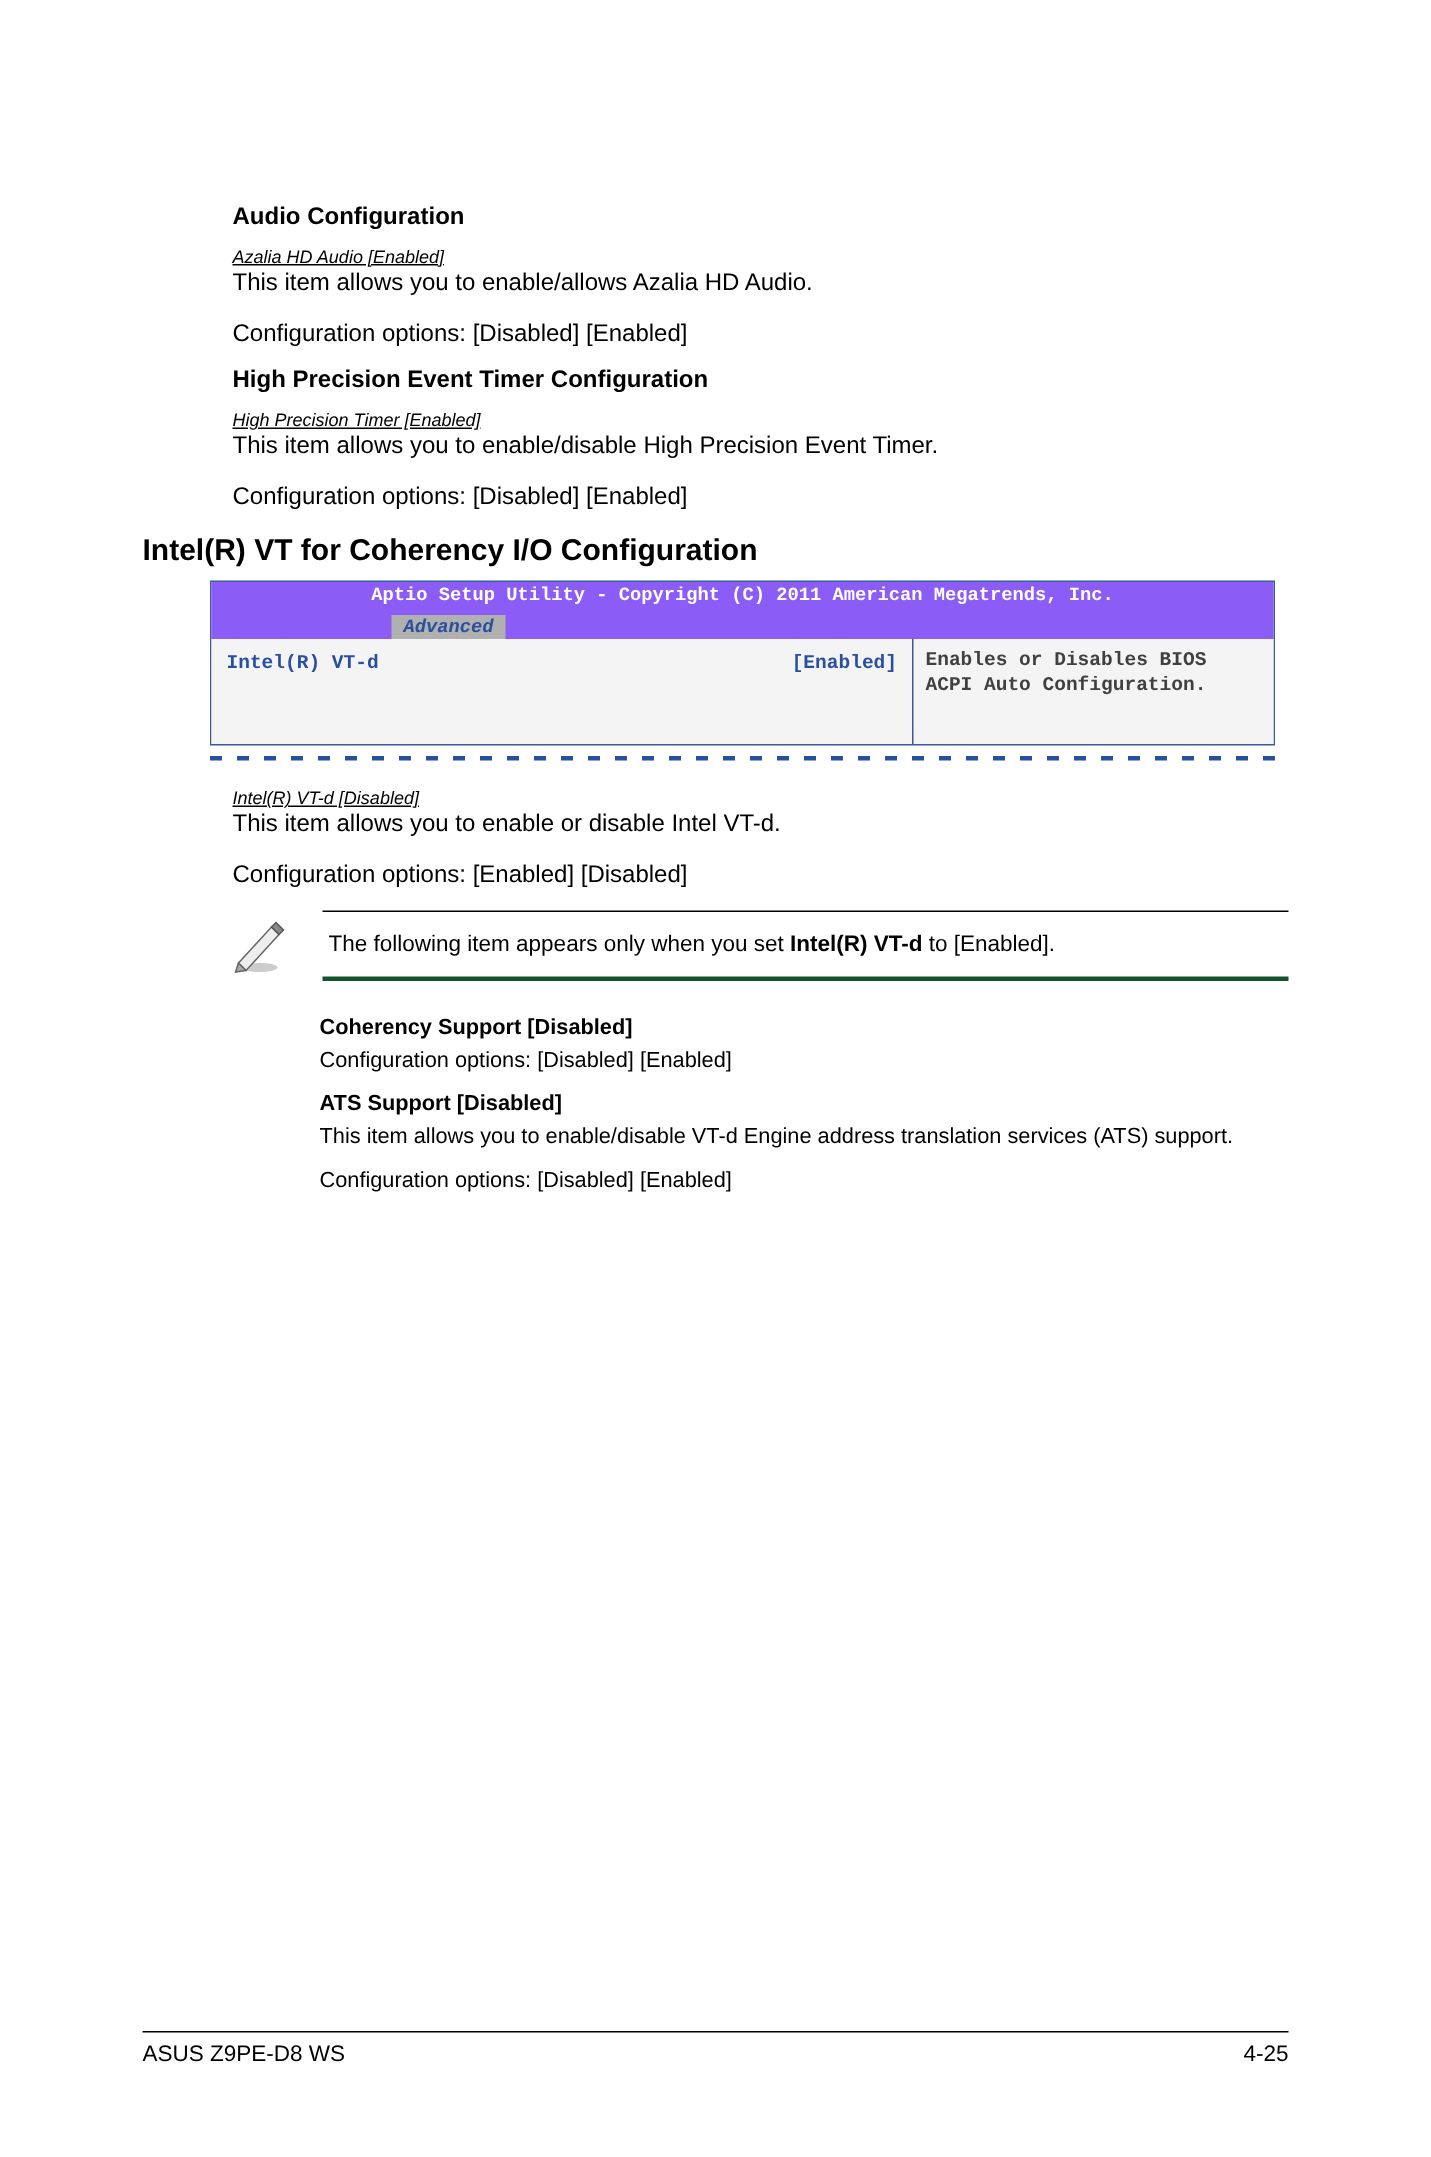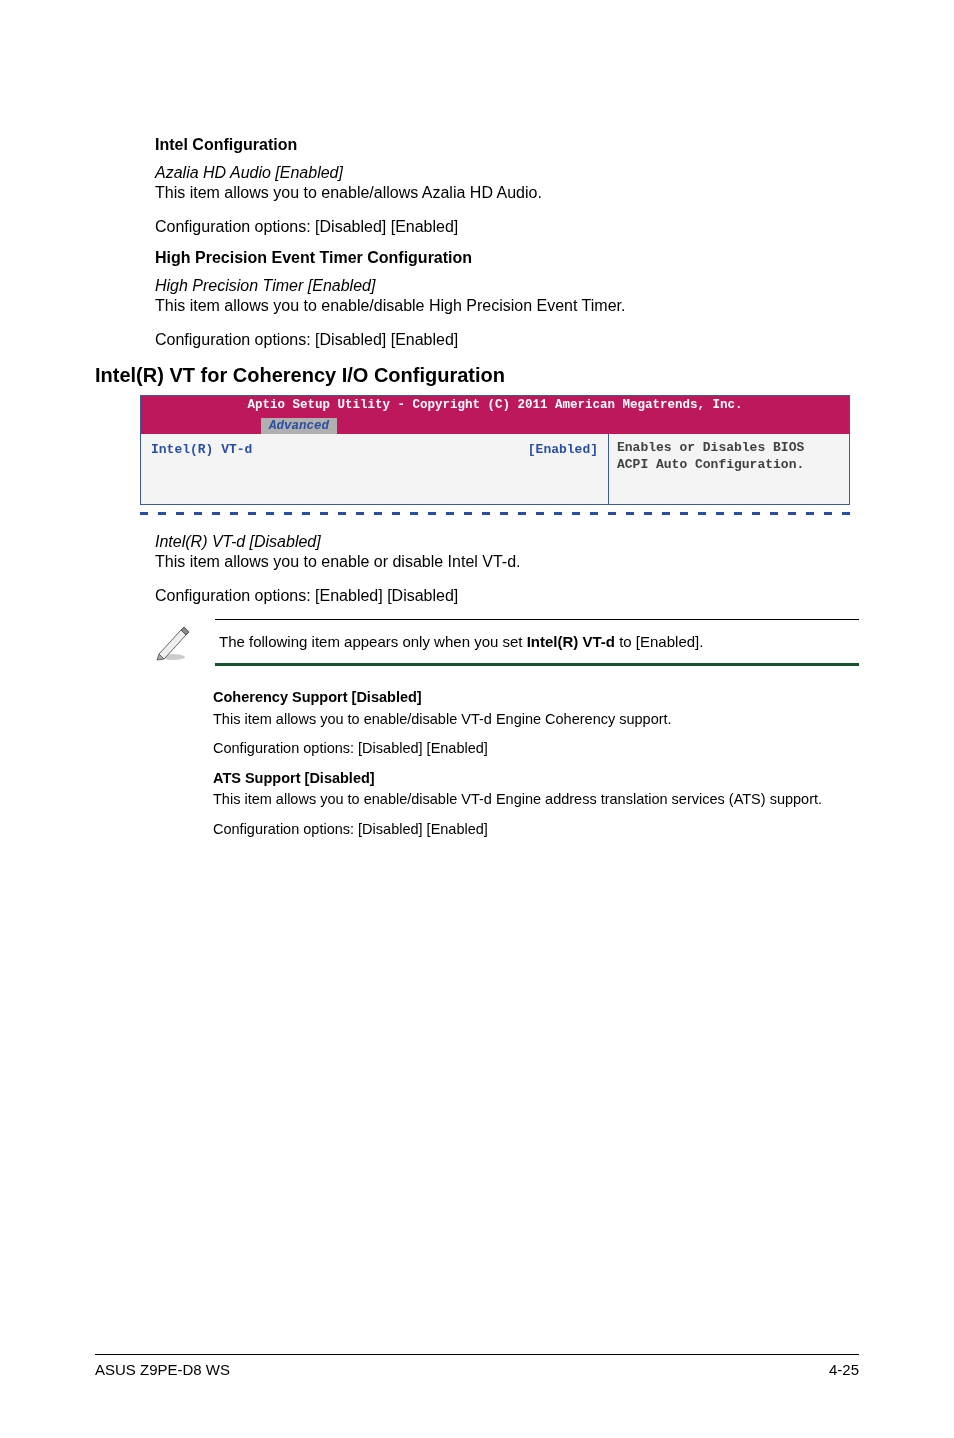--- a/index.html
+++ b/index.html
@@ -18,22 +18,23 @@
     font-weight: bold;
     margin: 6px 0 10px 0;
     padding-left: 60px;
   }
   .h-sub2 {
     font-size: 14.5px;
     font-weight: bold;
     margin: 4px 0 2px 0;
   }
   .p-link {
-    font-size: 16px;
+    font-size: 12px;
     font-style: italic;
+    text-decoration: underline;
     padding-left: 60px;
     margin-top: 4px;
   }
   .p-body {
     font-size: 16px;
     padding-left: 60px;
     line-height: 1.35;
     margin-bottom: 12px;
   }
   .h-section {
@@ -44,21 +45,21 @@
   .bios-box {
     margin-left: 45px;
     width: 710px;
     border: 1px solid #3a5a9a;
     font-family: "Courier New", monospace;
     font-size: 13px;
     margin-bottom: 10px;
     position: relative;
   }
   .bios-header {
-    background: #be185d;
+    background: #8b5cf6;
     color: #fff;
     font-weight: bold;
     position: relative;
     height: 38px;
   }
   .bios-title {
     text-align: center;
     font-size: 12.5px;
     padding-top: 2px;
   }
@@ -136,21 +137,21 @@
     padding-top: 6px;
     display: flex;
     justify-content: space-between;
     font-size: 15px;
     gap: 18px;
   }
 </style>
 </head>
 <body>
 
-<div class="h-sub">Intel Configuration</div>
+<div class="h-sub">Audio Configuration</div>
 <div class="p-link">Azalia HD Audio [Enabled]</div>
 <div class="p-body">This item allows you to enable/allows Azalia HD Audio.</div>
 <div class="p-body">Configuration options: [Disabled] [Enabled]</div>
 
 <div class="h-sub">High Precision Event Timer Configuration</div>
 <div class="p-link">High Precision Timer [Enabled]</div>
 <div class="p-body">This item allows you to enable/disable High Precision Event Timer.</div>
 <div class="p-body">Configuration options: [Disabled] [Enabled]</div>
 
 <div class="h-section">Intel(R) VT for Coherency I/O Configuration</div>
@@ -183,21 +184,20 @@
       <path d="M6 32 L11 37 L4 38 Z" fill="#aaa" stroke="#666" stroke-width="1"></path>
     </svg>
   </span>
   <div class="note-text">
     <span>The following item appears only when you set </span><span class="bold">Intel(R) VT-d</span><span> to [Enabled].</span>
   </div>
 </div>
 
 <div class="inner-block">
   <div class="h-sub2">Coherency Support [Disabled]</div>
-  <p>This item allows you to enable/disable VT-d Engine Coherency support.</p>
   <p>Configuration options: [Disabled] [Enabled]</p>
 
   <div class="h-sub2">ATS Support [Disabled]</div>
   <p>This item allows you to enable/disable VT-d Engine address translation services (ATS) support.</p>
   <p>Configuration options: [Disabled] [Enabled]</p>
 </div>
 
 <div class="footer">
   <span>ASUS Z9PE-D8 WS</span>
   <span>4-25</span>

